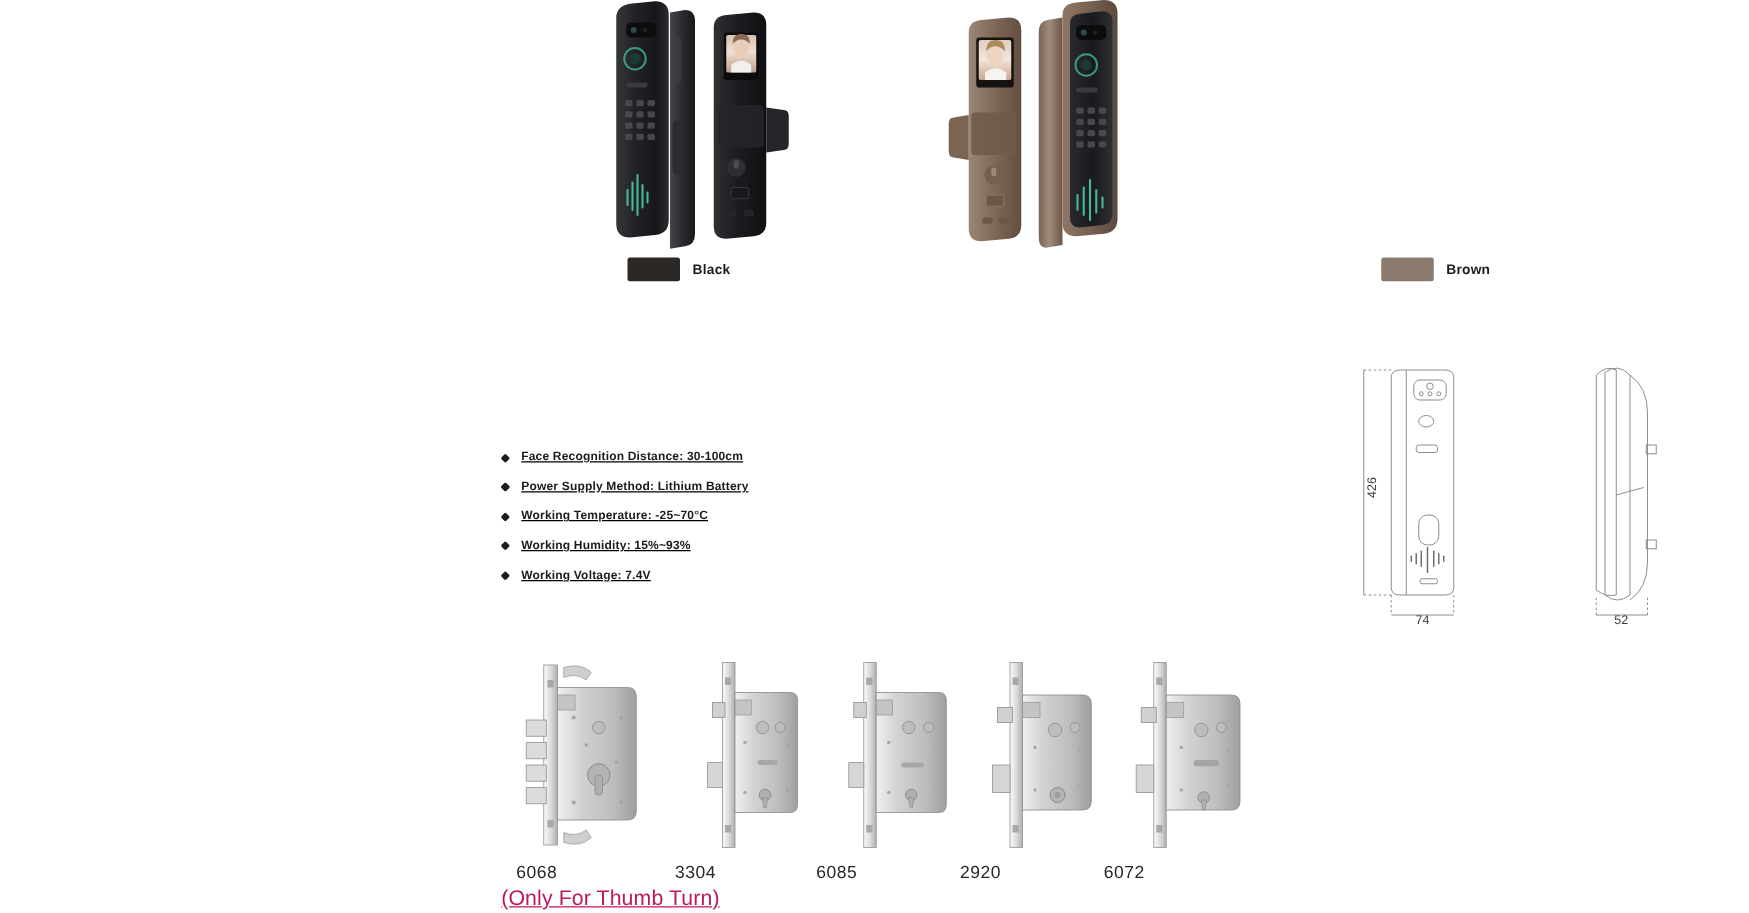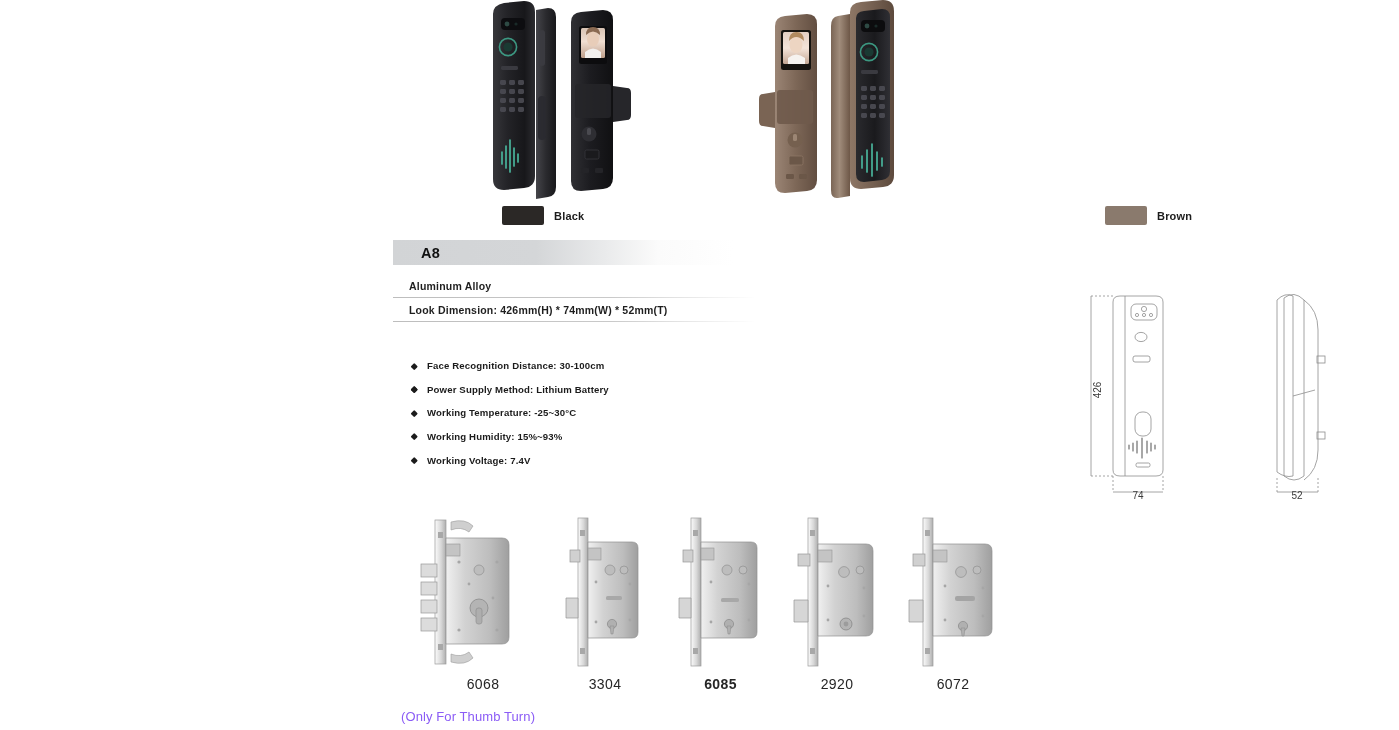--- a/index.html
+++ b/index.html
@@ -67,21 +67,21 @@
     letter-spacing: .2px;
   }
   .spec-row::after {
     content: "";
     position: absolute;
     left: 0; bottom: 0;
     width: 100%; height: 1px;
     background: linear-gradient(to right, #bdbdbd 0%, #c9c9c9 60%, #ececec 85%, #ffffff 100%);
   }
 
-  .feature-list { margin: 16px; padding: 0; list-style: none; }
+  .feature-list { margin: 6px; padding: 0; list-style: none; text-decoration: underline; }
   .feature-item {
     position: relative;
     padding-left: 18px;
     margin-bottom: 11px;
     font-size: 9.6px;
     font-weight: bold;
     color: #1b1b1b;
     line-height: 1.32;
     letter-spacing: .15px;
     max-width: 300px;
@@ -93,32 +93,33 @@
     background: #1b1b1b;
     border-radius: 1px;
     transform: rotate(45deg) scale(1.05);
   }
 
   
   .drawings { position: absolute; left: 740px; top: 280px; width: 300px; height: 225px; }
 
   
   .locks { position: absolute; left: 0; top: 512px; width: 1074px; height: 218px; }
-  .lock-cell { position: absolute; top: 0; text-align: center; }
+  .lock-cell { position: absolute; top: 12px; }
   .lock-name {
     font-size: 14px;
     color: #262626;
     letter-spacing: .4px;
   }
   .note-thumb {
     position: absolute;
-    font-size: 13px;
-    color: #8b5cf6;
+    font-size: 17px;
+    color: #be185d;
     letter-spacing: .1px;
     white-space: nowrap;
+    text-decoration: underline;
   }
 </style>
 </head>
 <body>
 
 <div class="page">
   <div class="sheet">
 
     <div class="variants">
 
@@ -295,45 +296,37 @@
             </g>
           </svg>
         </div>
         <div class="swatch-row" style="left:350px; top:206px;">
           <div class="swatch" style="background:#8a7a6d;"></div>
           <div class="swatch-label">Brown</div>
         </div>
       </div>
     </div>
 
-    <div class="block" style="left:68px; top:240px;">
-      <div class="bar bar-a8">
-        <span class="bar-title">A8</span>
-      </div>
-      <div style="height:9px;"></div>
-      <div class="spec-row">Aluminum Alloy</div>
-      <div class="spec-row">Look Dimension:  426mm(H)  *  74mm(W)  *  52mm(T)</div>
-    </div>
 
     <div class="block" style="left:68px; top:344px;">
       <ul class="feature-list" style="margin-top:16px;">
         <li class="feature-item">
           <span class="bullet"></span>
           <span>Face Recognition Distance:  30-100cm</span>
         </li>
         <li class="feature-item">
           <span class="bullet"></span>
         </li>
         <li class="feature-item">
           <span class="bullet"></span>
           <span>Power Supply Method:  Lithium Battery</span>
         </li>
         <li class="feature-item">
           <span class="bullet"></span>
-          <span>Working Temperature:  -25~30°C</span>
+          <span>Working Temperature:  -25~70°C</span>
         </li>
         <li class="feature-item">
           <span class="bullet"></span>
           <span>Working Humidity:  15%~93%</span>
         </li>
         <li class="feature-item">
           <span class="bullet"></span>
           <span>Working Voltage:  7.4V</span>
         </li>
       </ul>
@@ -464,21 +457,21 @@
           <g fill="#a6a6a6">
             <circle cx="56" cy="70" r="1.4"></circle>
               <circle cx="90" cy="72" r="1.4"></circle>
             <circle cx="56" cy="110" r="1.4"></circle>
               <circle cx="90" cy="108" r="1.4"></circle>
           </g>
         </svg>
         <div class="lock-name">3304</div>
       </div>
 
-      <div class="lock-cell" style="left:328px; width:135px;font-weight:bold;">
+      <div class="lock-cell" style="left:328px; width:135px;">
         <svg width="135" height="160" viewBox="0 0 135 160">
           <rect x="38" y="6" width="10" height="148" fill="url(#plateA)" stroke="#9a9a9a" stroke-width=".7"></rect>
           <rect x="40" y="18" width="5" height="6" fill="#a8a8a8"></rect>
           <rect x="40" y="136" width="5" height="6" fill="#a8a8a8"></rect>
           <path d="M48 30 l50 0 q6 0 6 6 l0 84 q0 6 -6 6 l-50 0 z" fill="url(#steelA)" stroke="#8f8f8f" stroke-width=".7"></path>
           <path d="M38 86 l-12 0 l0 20 l12 0 z" fill="#d6d6d6" stroke="#979797" stroke-width=".7"></path>
           <rect x="30" y="38" width="10" height="12" fill="#d0d0d0" stroke="#979797" stroke-width=".7"></rect>
           <rect x="48" y="36" width="13" height="12" fill="#c4c4c4" stroke="#949494" stroke-width=".6"></rect>
           <circle cx="74" cy="58" r="5" fill="#bdbdbd" stroke="#8f8f8f" stroke-width=".7"></circle>
           <circle cx="90" cy="58" r="4" fill="#bdbdbd" stroke="#8f8f8f" stroke-width=".7"></circle>

